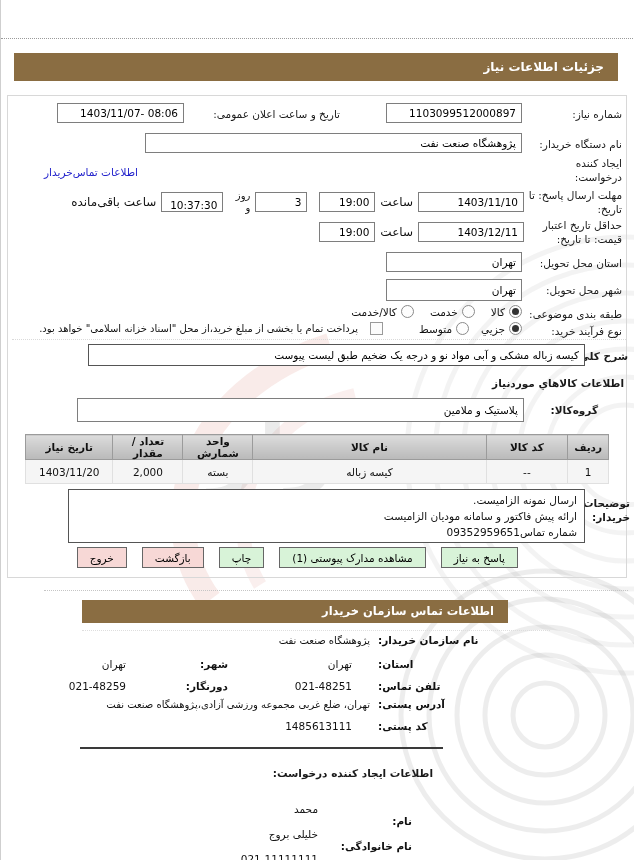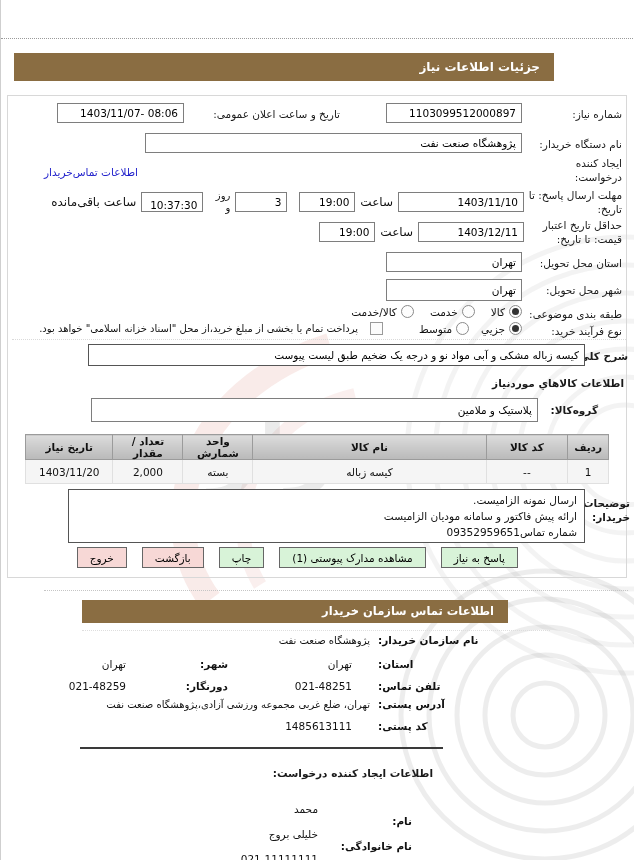--- a/index.html
+++ b/index.html
@@ -87,21 +87,21 @@
       <circle cx="545" cy="715" r="144"></circle>
     </g>
     <path d="M 330 345 C 190 390, 150 520, 210 600" stroke="#c0392b" stroke-opacity="0.10" stroke-width="24" fill="none"></path>
     <path d="M 355 395 C 250 420, 220 520, 260 585" stroke="#c0392b" stroke-opacity="0.08" stroke-width="14" fill="none"></path>
     <text x="160" y="478" text-anchor="end" font-size="84" font-weight="bold" fill="#808080" fill-opacity="0.16" font-family="DejaVu Sans, sans-serif">هزاره</text>
     <text x="640" y="700" text-anchor="end" font-size="95" font-weight="bold" fill="#8a8a8a" fill-opacity="0.38" font-family="DejaVu Sans, sans-serif">هزاره</text>
   </svg>
 
   <div class="dotted" style="top:38px;left:0;width:634px;"></div>
 
-  <div class="bar" style="top:53px;left:13px;width:540px;"><span>جزئیات اطلاعات نیاز</span></div>
+  <div class="bar" style="top:53px;left:13px;width:604px;"><span>جزئیات اطلاعات نیاز</span></div>
 
   <div class="panel"></div>
 
   <div class="lbl" style="top:107px;right:12px;">شماره نیاز:</div>
   <div class="ibox" style="top:103px;right:112px;width:136px;">
       <span class="ltr">1103099512000897</span>
     </div>
   <div class="lbl" style="top:107px;right:294px;">تاریخ و ساعت اعلان عمومی:</div>
   <div class="ibox" style="top:103px;right:450px;width:127px;padding-left:16px;">
       <span class="ltr">1403/11/07- 08:06</span>
@@ -110,21 +110,21 @@
   <div class="lbl" style="top:137px;right:12px;">نام دستگاه خریدار:</div>
   <div class="ibox" style="top:133px;right:112px;width:377px;">
       <span>پژوهشگاه صنعت نفت</span>
     </div>
 
   <div class="lbl" style="top:156px;right:12px;width:72px;">ایجاد کننده درخواست:</div>
   <div class="link" style="position:absolute;top:166px;right:496px;">اطلاعات تماس‌خریدار</div>
 
   <div class="lbl" style="top:188px;right:12px;width:96px;">مهلت ارسال پاسخ: تا تاریخ:</div>
   <div class="frow" style="top:190px;right:110px;">
-    <div class="ibox ib" style="width:126px;">
+    <div class="ibox ib" style="width:106px;">
         <span class="ltr">1403/11/10</span>
       </div>
     <span class="slbl">ساعت</span>
     <div class="ibox ib" style="width:56px;">
         <span class="ltr">19:00</span>
       </div>
     <span style="width:2px;"></span>
     <div class="ibox ib" style="width:52px;">
         <span class="ltr">3</span>
       </div>
@@ -189,21 +189,21 @@
   <div class="dotted" style="top:339px;right:8px;width:614px;border-top-color:#dadada;"></div>
 
   <div class="lbl b" style="top:349px;right:6px;">شرح کلی‌نیاز:</div>
   <div class="ibox dark" style="top:344px;right:49px;width:497px;height:22px;">
       <span>کیسه زباله مشکی و آبی مواد نو و درجه یک  ضخیم طبق لیست پیوست</span>
     </div>
 
   <div class="lbl b" style="top:376px;right:10px;">اطلاعات کالاهاي موردنیاز</div>
 
   <div class="lbl b" style="top:403px;right:36px;">گروه‌کالا:</div>
-  <div class="ibox" style="top:398px;right:96px;width:447px;height:24px;">
+  <div class="ibox" style="top:398px;right:110px;width:447px;height:24px;">
       <span>پلاستیک و ملامین</span>
     </div>
 
   <table class="goods">
     <thead>
       <tr>
         <th style="width:7%">ردیف</th>
         <th style="width:14%">کد کالا</th>
         <th style="width:40%">نام کالا</th>
         <th style="width:12%">واحد شمارش</th>

